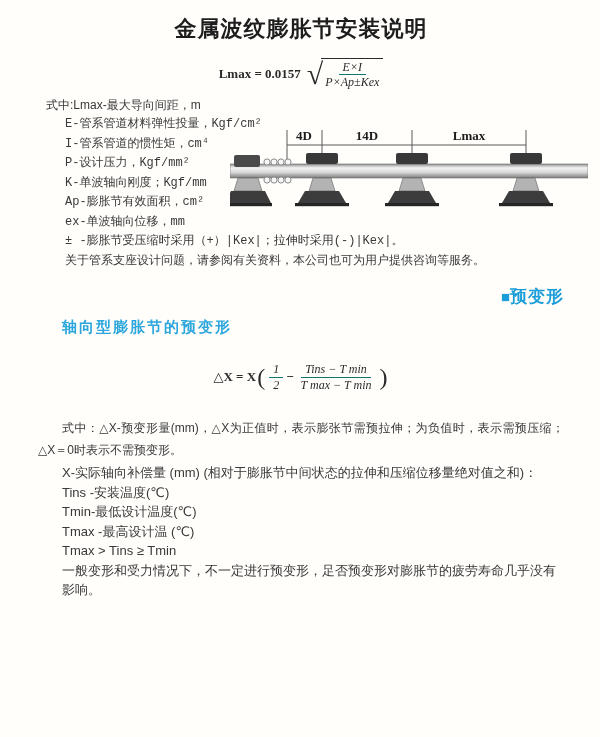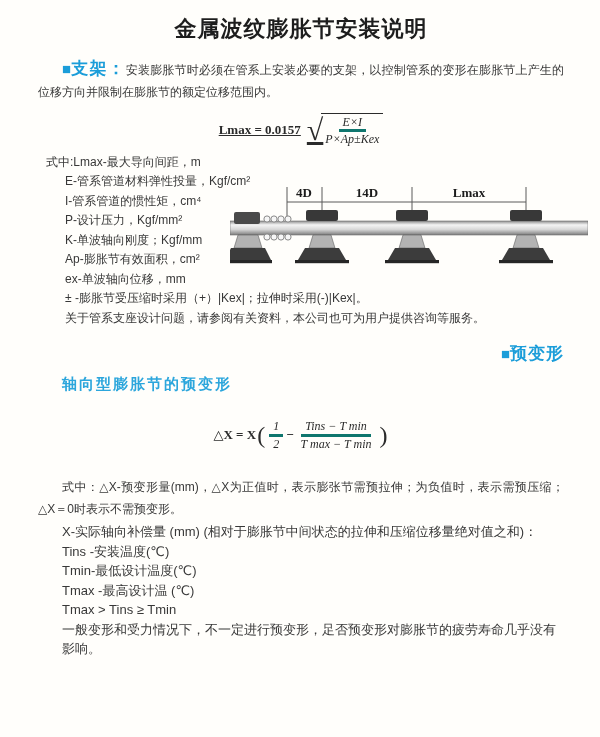--- a/index.html
+++ b/index.html
@@ -51,56 +51,55 @@
     font-size:13px;
     margin:25px 0;
   }
   .frac{
     display:inline-flex;flex-direction:column;align-items:center;
     vertical-align:middle;
     font-size:12px;line-height:1.2;
     margin:0 3px;
     font-style:italic;font-weight:normal;
   }
-  .frac .top{border-bottom:3px solid #0f766e;padding:0 4px;}
+  .frac .top{border-bottom:1px solid #0f766e;padding:0 4px;}
   .frac .bot{padding:0 4px;}
   .sqrt-glyph{
     font-size:30px;font-weight:normal;line-height:1;
     margin:0 -2px 0 6px;
   }
   .under-root{border-top:1.4px solid #2b2b2b;padding-top:1px;}
   .paren{font-size:24px;font-weight:normal;line-height:1;margin:0 1px;}
   
   .vars-wrap{position:relative;margin-top:6px;min-height:158px;margin-left:8px;}
   .var-line{
     font-size:12px;line-height:19.5px;white-space:nowrap;
   }
-  .var-line.shift{padding-left:19px;}
+  .var-line.shift{padding-left:19px;font-family:Liberation Mono, monospace;}
   .diagram{
     position:absolute;top:26px;right:-24px;width:358px;height:96px;
   }
   .dim-label{
     font-family:"Liberation Serif","DejaVu Serif",serif;
     font-weight:bold;font-size:13px;fill:#1c1c1c;
   }
   .list-block{margin-top:2px;}
   .list-line{font-size:13px;line-height:19.5px;}
   .list-line.shift{padding-left:24px;}
 </style>
 </head>
 <body>
 
 <div class="page">
 
   <h1 class="doc-title">金属波纹膨胀节安装说明</h1>
 
-  <p class="body-text indent"><span class="sec-heading"><span class="marker">■</span><span>支架：</span></span><span>安装膨胀节时必须在管系上安装必要的支架，以控制管系的变形在膨胀节上产生的位移方向并限制在膨胀节的额定位移范围内。</span></p>
-
-
-  <div class="formula" style="margin:10px 0 4px 0;text-decoration:underline;">
+
+
+  <div class="formula" style="margin:10px 0 4px 0;">
     <span>Lmax = 0.0157</span>
     <span class="sqrt-glyph">√</span>
     <span class="under-root">
       <span class="frac" style="margin:0;">
         <span class="top">E×I</span>
         <span class="bot">P×Ap±Kex</span>
       </span>
     </span>
   </div>
 

